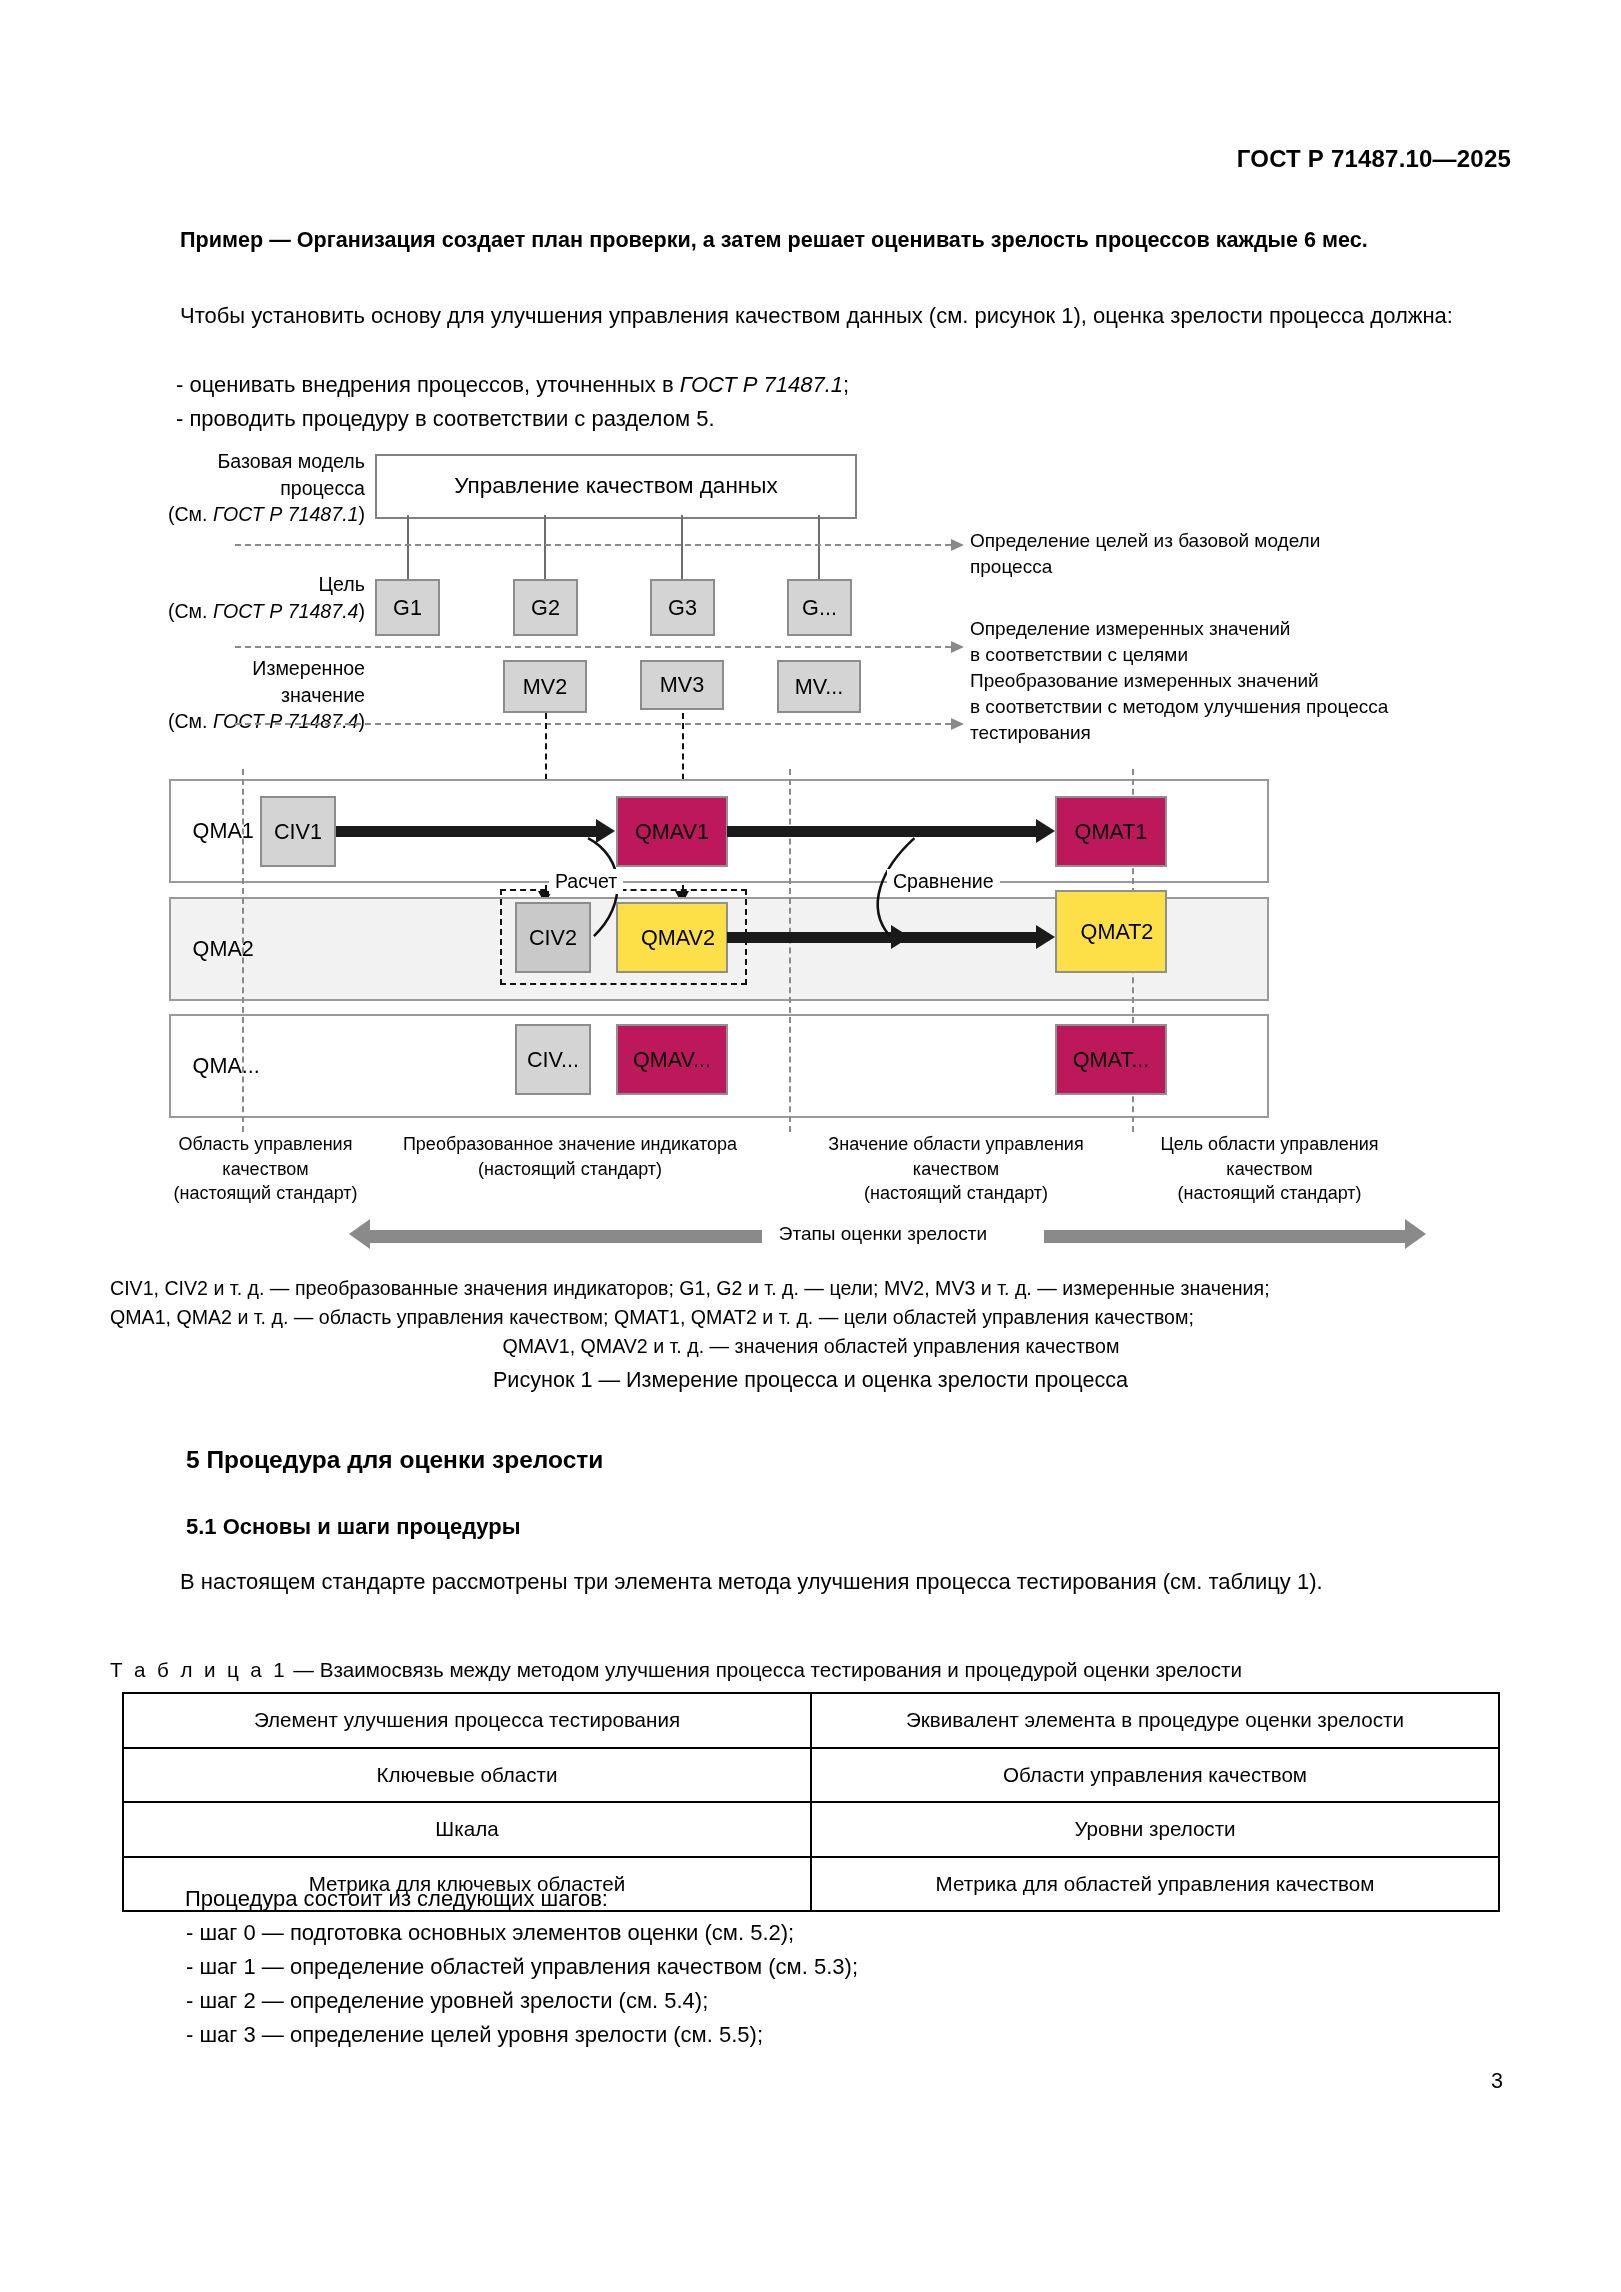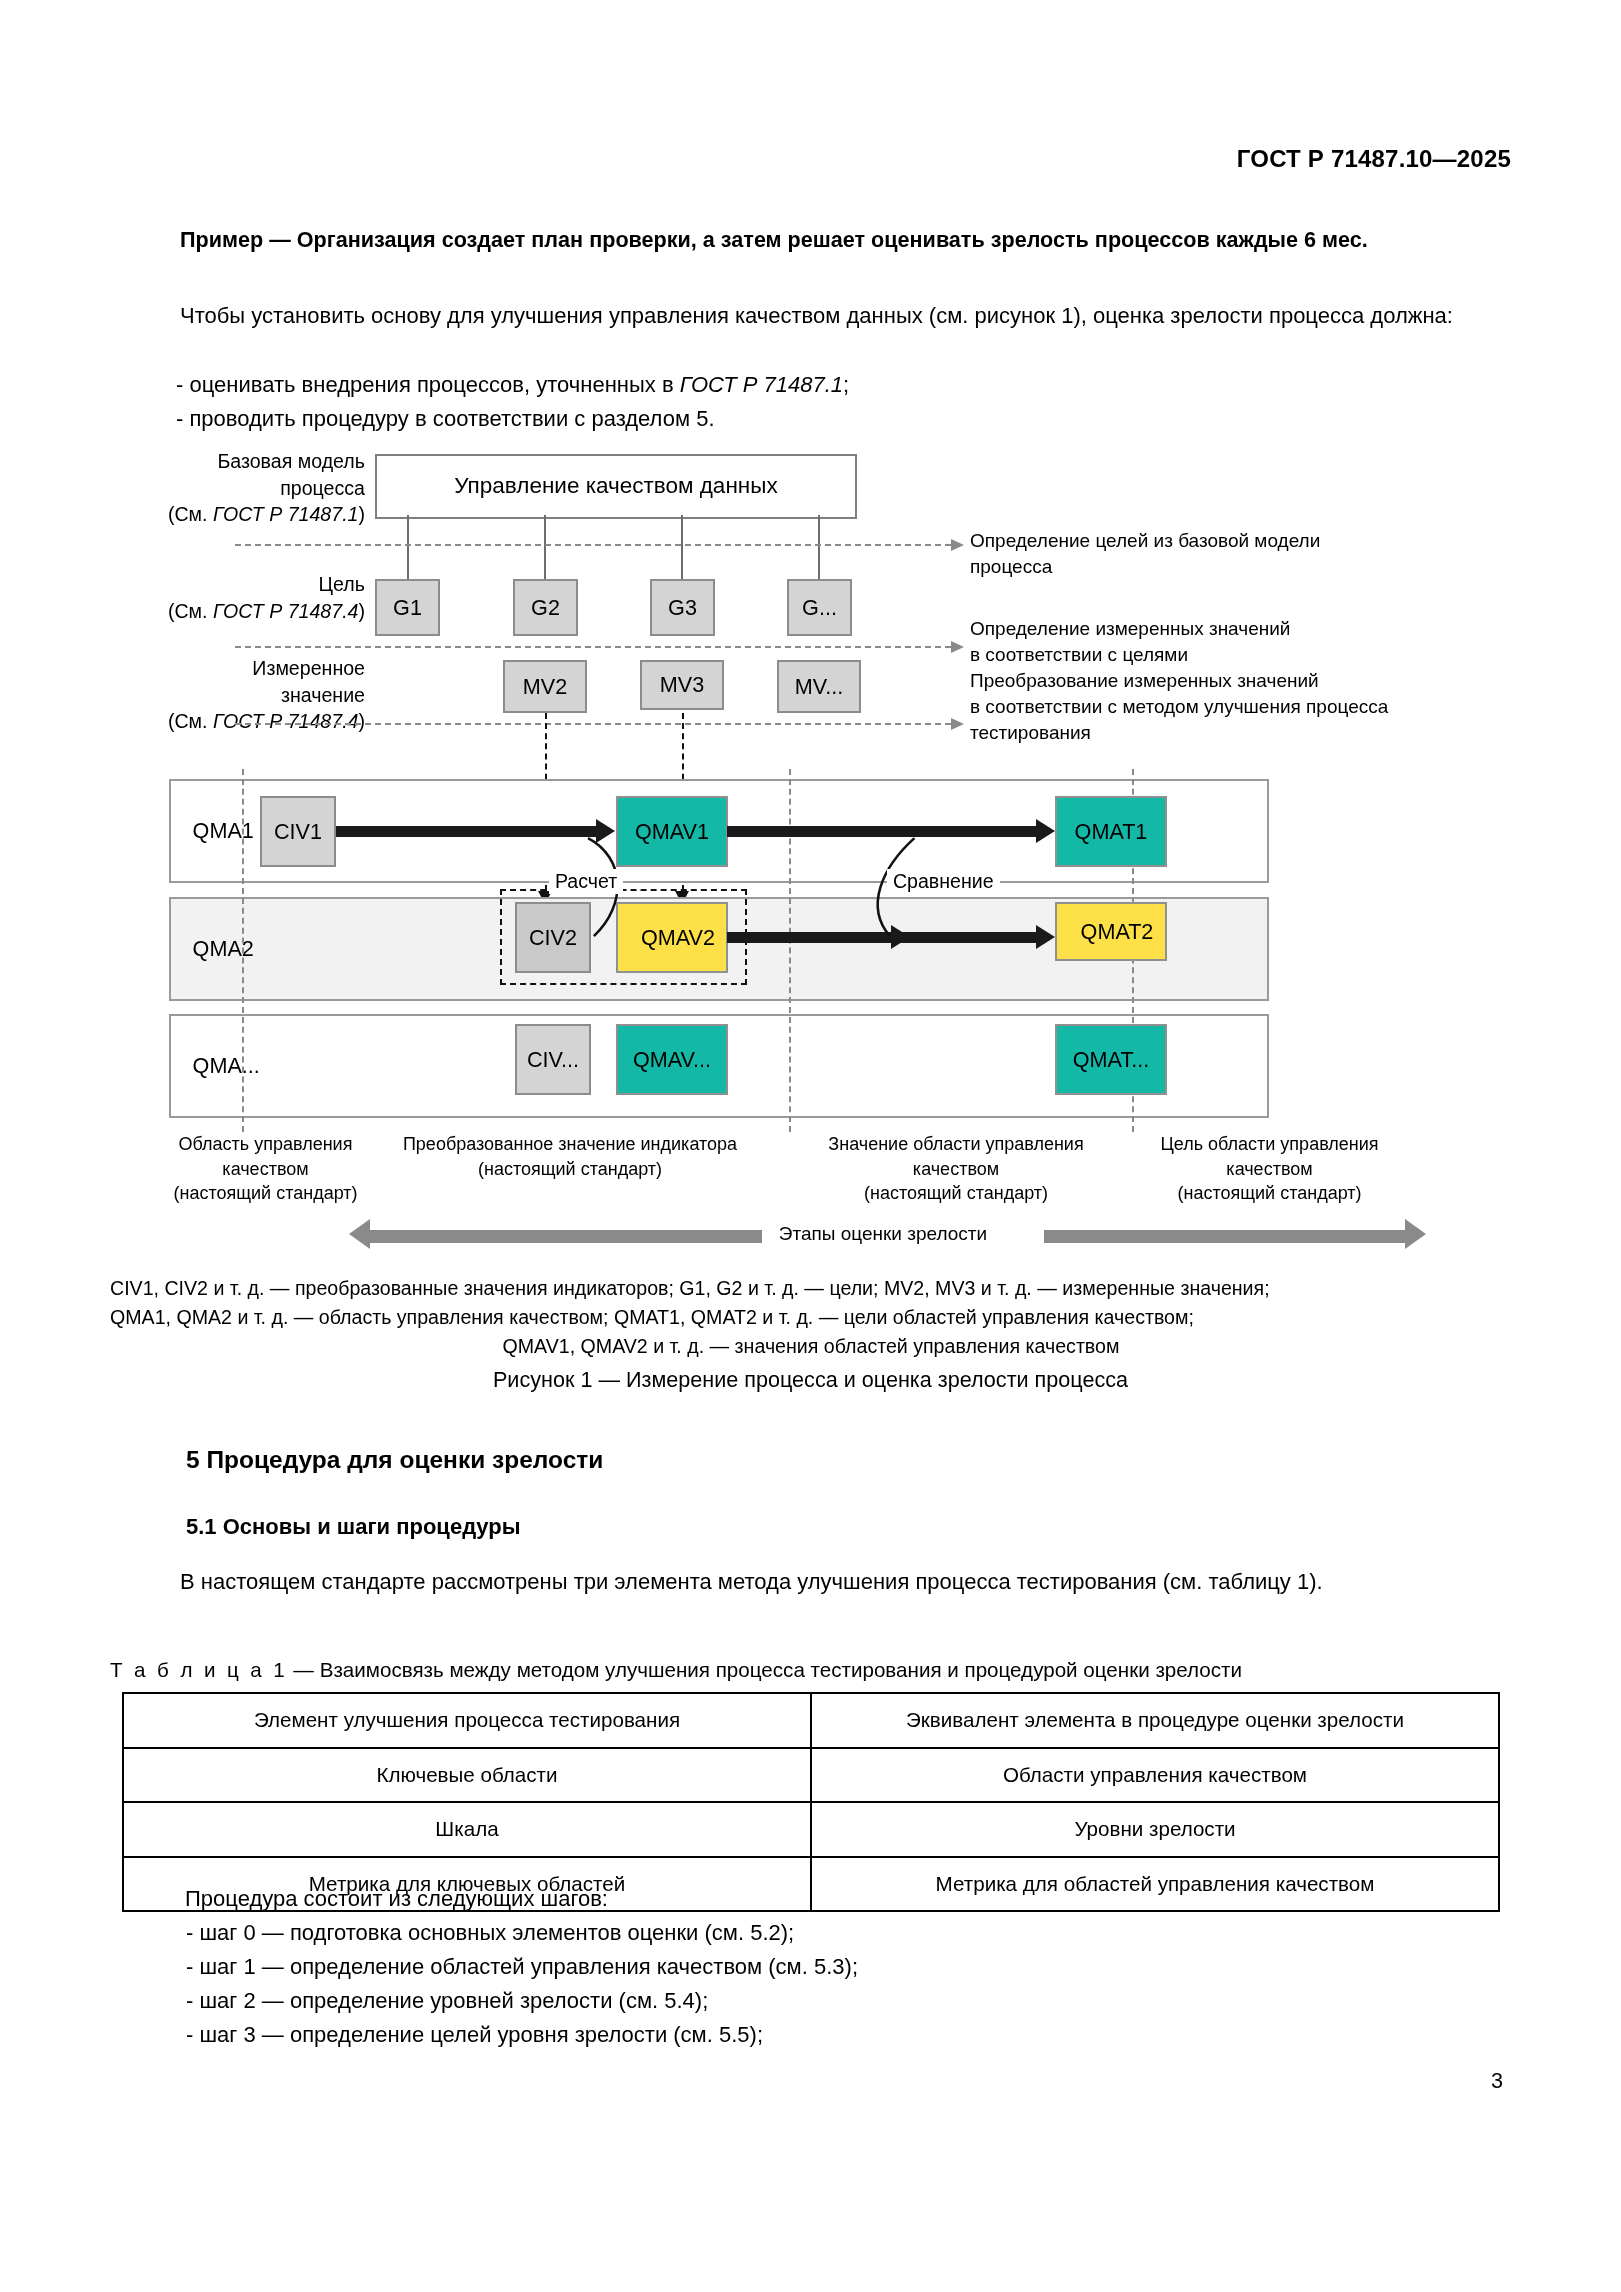--- a/index.html
+++ b/index.html
@@ -104,21 +104,21 @@
     position: absolute;
     border: 2px solid #8c8c8c;
     background: #d4d4d4;
     display: flex;
     align-items: center;
     justify-content: center;
     font-size: 21.6px;
     box-sizing: border-box;
   }
   .node.white {
-    background: #14b8a6;
+    background: #be185d;
     border: 2px solid #909090;
   }
   .node.shaded {
     background: #fde047;
     padding-left: 12px;
   }
   .node.darker {
     background: #c9c9c9;
   }
 
@@ -443,21 +443,21 @@
     <div class="thick-arrow" style="left:727px; top:380px; width:309px;"></div>
     <div class="node white" style="left:1055px; top:350px; width:112px; height:71px;">QMAT1</div>
 
     <div class="group-box" style="left:500px; top:443px; width:247px; height:96px;"></div>
     <div class="node darker" style="left:515px; top:456px; width:76px; height:71px;">CIV2</div>
     <div class="node darker" style="left:652px; top:456px; width:76px; height:71px;">CIV3</div>
     <div class="thick-arrow" style="left:747px; top:486px; width:144px;"></div>
 
     <div class="node white shaded" style="left:616px; top:456px; width:112px; height:71px;">QMAV2</div>
     <div class="thick-arrow" style="left:727px; top:486px; width:309px;"></div>
-    <div class="node white shaded" style="left:1055px; top:456px; width:112px; height:59px;">QMAT2</div>
+    <div class="node white shaded" style="left:1055px; top:444px; width:112px; height:83px;">QMAT2</div>
 
     <div class="node" style="left:515px; top:578px; width:76px; height:71px;">CIV...</div>
     <div class="node white" style="left:616px; top:578px; width:112px; height:71px;">QMAV...</div>
     <div class="node white" style="left:1055px; top:578px; width:112px; height:71px;">QMAT...</div>
 
     <svg style="position:absolute; left:0; top:0; width:1621px; height:843px; pointer-events:none;" viewBox="0 0 1654 860" width="1621" height="843">
       <path d="M 600 400 C 638 420, 640 468, 606 500" stroke="#111" stroke-width="2.6" fill="none"></path>
       <path d="M 933 400 C 900 430, 882 470, 908 500" stroke="#111" stroke-width="2.6" fill="none"></path>
     </svg>
     <div class="curve-label" style="left:549px; top:423px;">Расчет</div>

